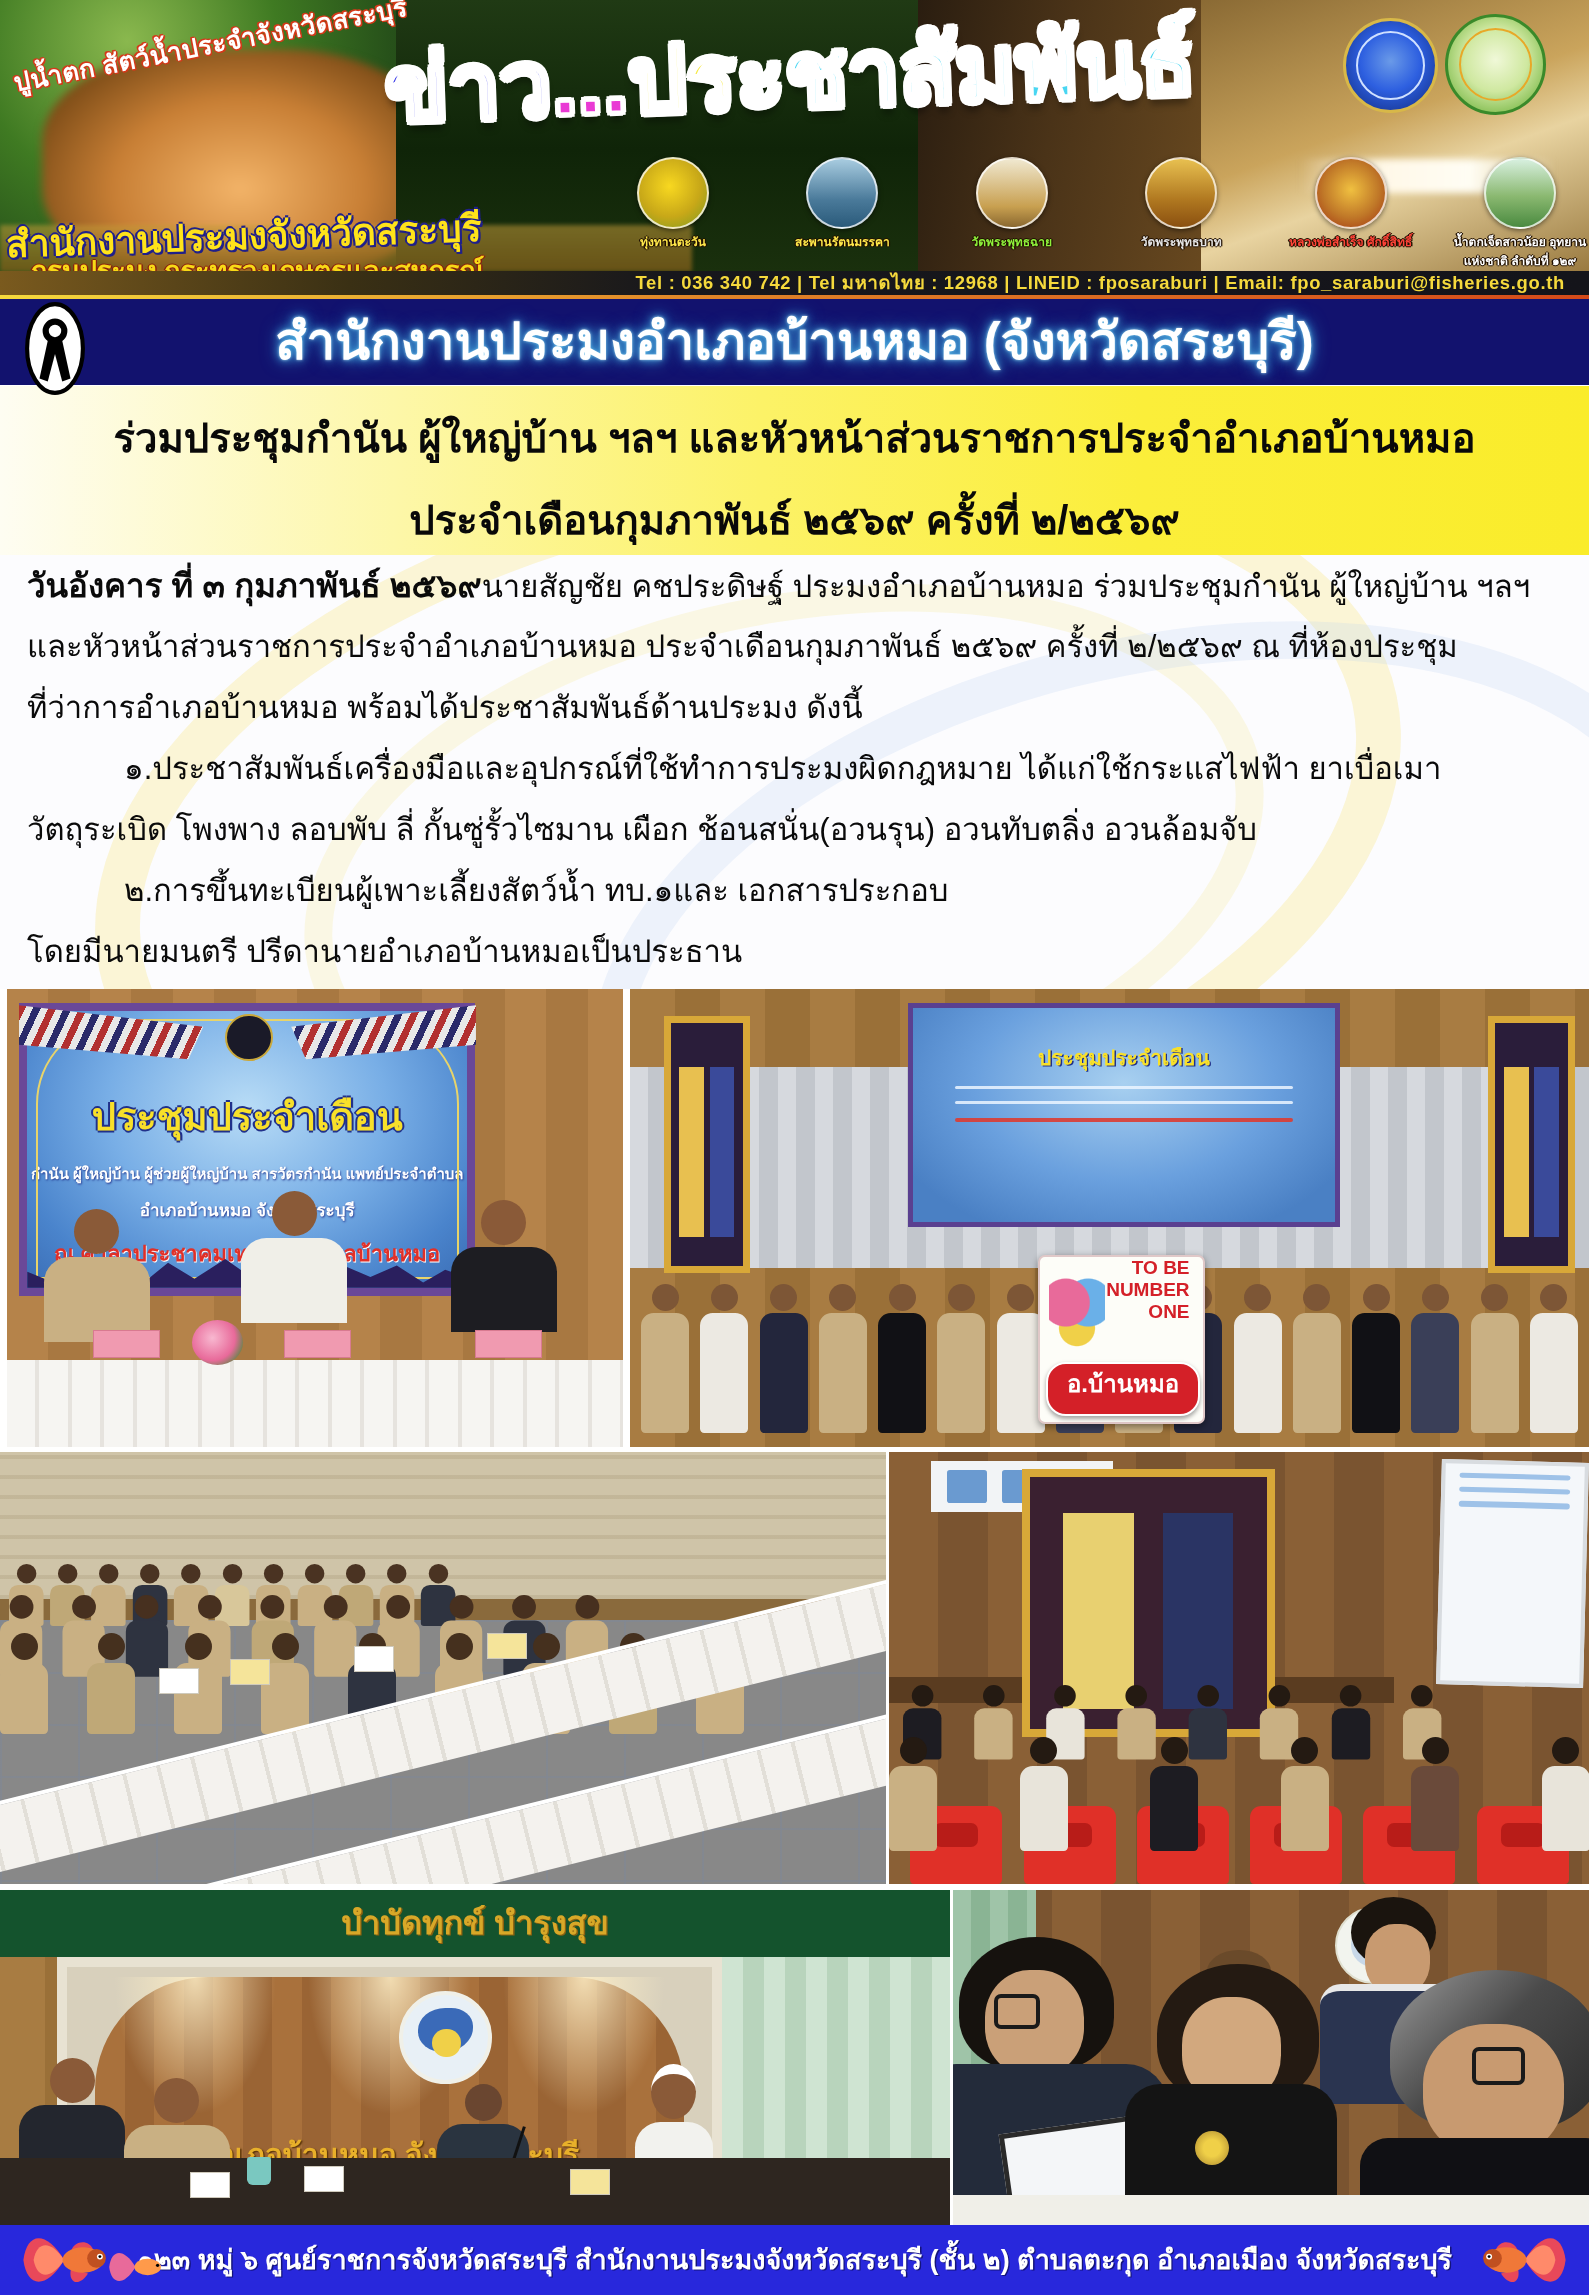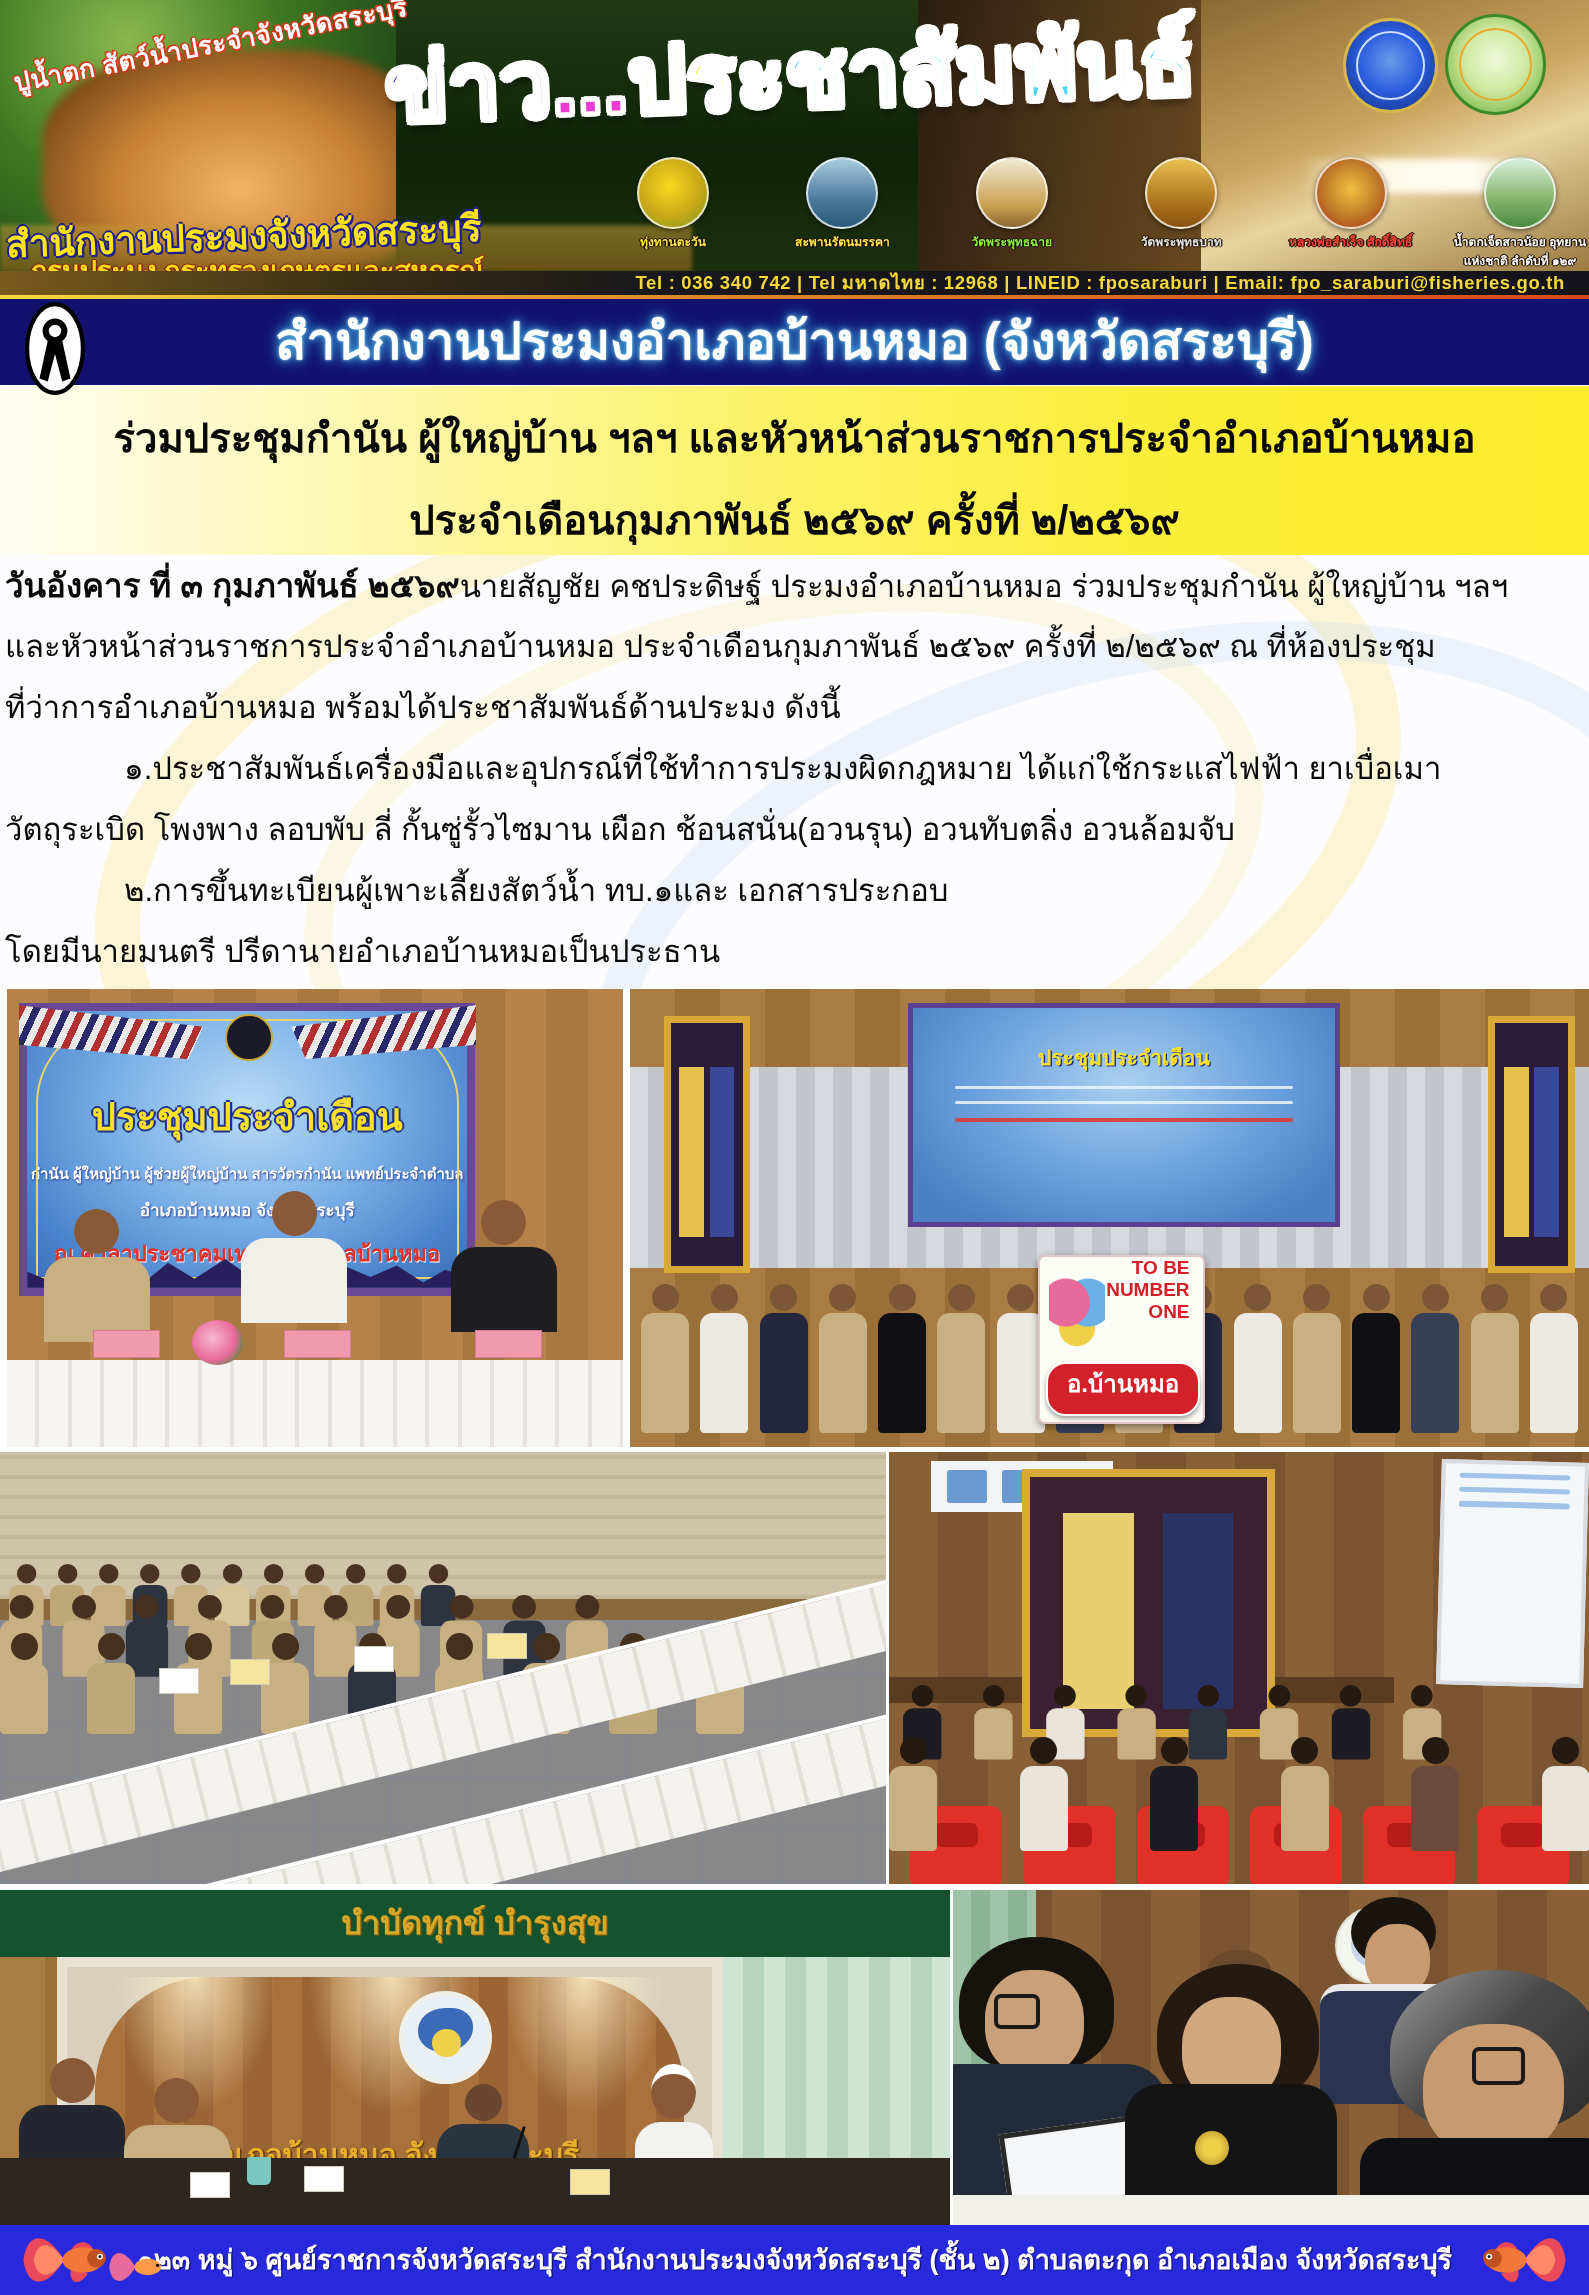--- a/index.html
+++ b/index.html
@@ -73,21 +73,21 @@
   .hl1{margin-top:20px;font-size:40px;font-weight:bold;color:#090909;white-space:nowrap;}
   .hl2{margin-top:18.4px;font-size:40px;font-weight:bold;color:#090909;white-space:nowrap;}
   .hl3{margin-top:4.2px;font-size:21px;font-weight:bold;color:#090909;}
 
   
   .article{left:0;top:555px;width:1589px;height:434px;background:#fcfcfe;overflow:hidden;}
   .wm{border-radius:50%;opacity:.5;}
   .wmY{left:85px;top:-85px;width:1236px;height:636px;border:45px solid rgba(246,226,110,.55);transform:rotate(-12deg);}
   .wmY2{left:297px;top:42px;width:918px;height:480px;border:28px solid rgba(248,232,140,.45);transform:rotate(-12deg);}
   .wmB{left:579px;top:85px;width:1059px;height:579px;border:38px solid rgba(180,206,240,.4);transform:rotate(-14deg);}
-  .aline{position:relative;height:61px;line-height:61px;font-size:31px;color:#0a0a0a;white-space:nowrap;padding-left:5px;}
+  .aline{position:relative;height:61px;line-height:61px;font-size:31px;color:#0a0a0a;white-space:nowrap;padding-left:27px;}
   .aline .lead{font-weight:bold;font-size:33px;}
   .indent{padding-left:124px;}
 
   
   .photo{overflow:hidden;background:#888;}
   .p1{left:7px;top:989px;width:616px;height:458px;}
   .p2{left:630px;top:989px;width:959px;height:458px;}
   .p3{left:0;top:1452px;width:886px;height:432px;}
   .p4{left:889px;top:1452px;width:701px;height:432px;}
   .p5{left:0;top:1890px;width:950px;height:335px;}

